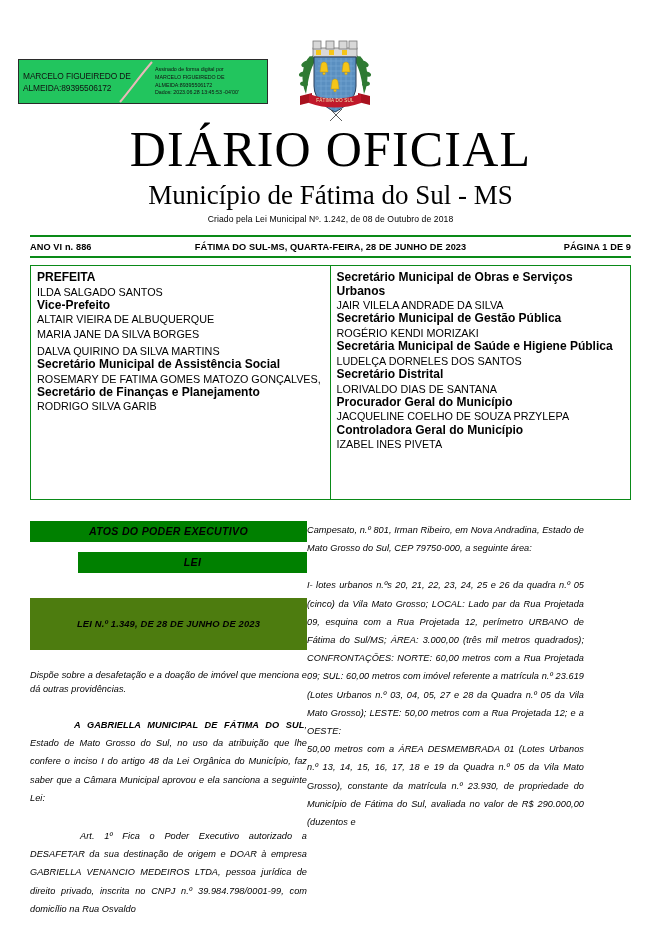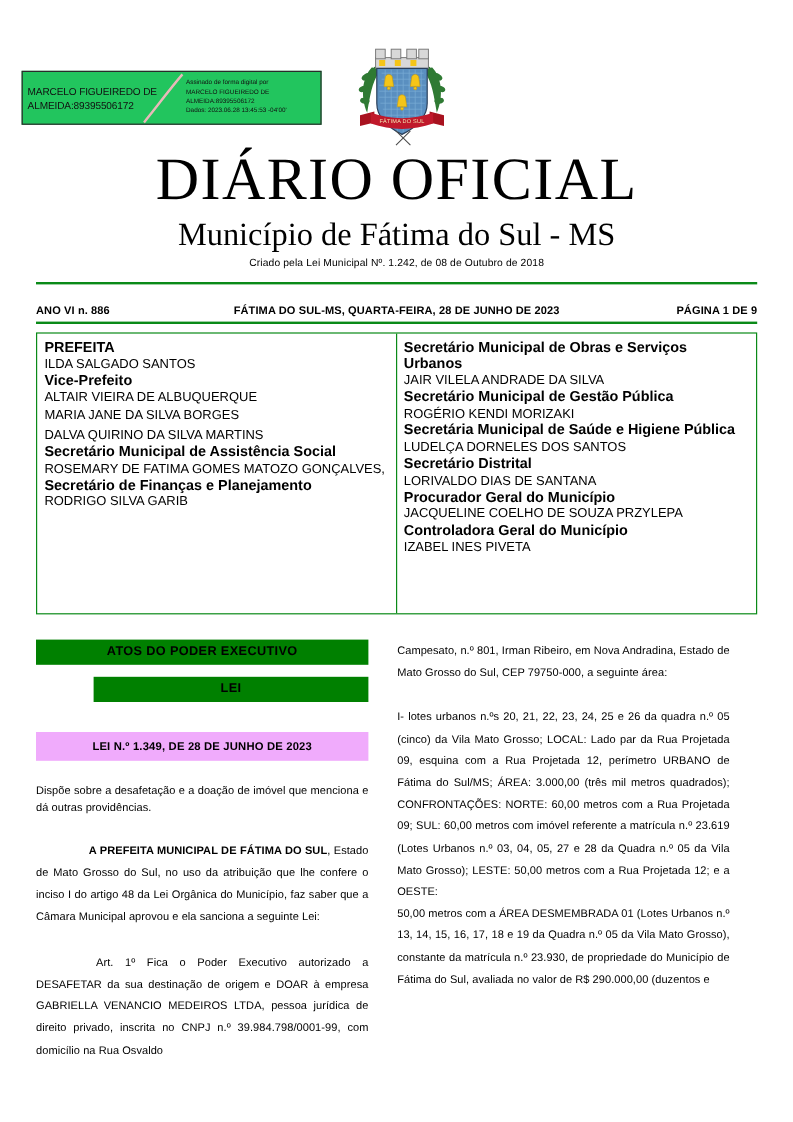--- a/index.html
+++ b/index.html
@@ -112,21 +112,20 @@
   .rule-bot {
     border-top: 2.5px solid #0a8a18;
   }
   .infobar {
     display: flex;
     align-items: center;
     height: 19px;
     font-size: 9.2px;
     font-weight: bold;
     letter-spacing: 0.1px;
-    margin-top: 12px;
   }
   .infobar .ano { width: 150px; text-align: left; }
   .infobar .mid { flex: 1; text-align: center; }
   .infobar .pag { width: 150px; text-align: right; }
 
   
   .officials {
     display: flex;
     border: 1.4px solid #0a8a18;
     margin-top: 7px;
@@ -148,46 +147,46 @@
     font-size: 10.8px;
     line-height: 14.2px;
     font-weight: normal;
   }
   .off-gap { height: 3px; }
 
   
   .columns {
     display: flex;
     margin-top: 21px;
-    gap: 24px;
+    font-style: italic;
   }
   .col {
     width: 277px;
     box-sizing: border-box;
   }
 
   .green-banner {
     background: #008000;
     color: #000;
     text-align: center;
     font-size: 10.6px;
     font-weight: bold;
     letter-spacing: 0.3px;
     padding: 4px 0 4px 0;
     line-height: 13px;
   }
   .green-banner.second { margin-top: 10px; margin-left: 48px; }
 
   .law-title {
-    background: #f0abfc;
+    background: #4d7c0f;
     text-align: center;
     font-size: 9.4px;
     font-weight: bold;
     letter-spacing: 0.15px;
-    padding: 6px 0;
+    padding: 20px 0;
     margin-top: 25px;
     line-height: 12px;
   }
 
   p.body {
     font-size: 9.2px;
     line-height: 18.2px;
     text-align: justify;
     margin: 0;
     letter-spacing: 0.05px;
@@ -343,21 +342,21 @@
 
   <div class="columns">
 
     <div class="col">
       <div class="green-banner">ATOS DO PODER EXECUTIVO</div>
       <div class="green-banner second">LEI</div>
       <div class="law-title">LEI N.º 1.349, DE 28 DE JUNHO DE 2023</div>
 
       <p class="body t-ementa">Dispõe sobre a desafetação e a doação de imóvel que menciona e dá outras providências.</p>
 
-      <p class="body t-indent"><span class="b">A PREFEITA MUNICIPAL DE FÁTIMA DO SUL</span><span>, Estado de Mato Grosso do Sul, no uso da atribuição que lhe confere o inciso I do artigo 48 da Lei Orgânica do Município, faz saber que a Câmara Municipal aprovou e ela sanciona a seguinte Lei:</span></p>
+      <p class="body t-indent"><span class="b">A GABRIELLA MUNICIPAL DE FÁTIMA DO SUL</span><span>, Estado de Mato Grosso do Sul, no uso da atribuição que lhe confere o inciso I do artigo 48 da Lei Orgânica do Município, faz saber que a Câmara Municipal aprovou e ela sanciona a seguinte Lei:</span></p>
 
       <p class="body t-art">Art. 1º Fica o Poder Executivo autorizado a DESAFETAR da sua destinação de origem e DOAR à empresa GABRIELLA VENANCIO MEDEIROS LTDA, pessoa jurídica de direito privado, inscrita no CNPJ n.º 39.984.798/0001-99, com domicílio na Rua Osvaldo</p>
     </div>
 
     <div class="col">
       <p class="body t-plain">Campesato, n.º 801, Irman Ribeiro, em Nova Andradina, Estado de Mato Grosso do Sul, CEP 79750-000, a seguinte área:</p>
       <p class="body t-gap">I- lotes urbanos n.ºs 20, 21, 22, 23, 24, 25 e 26 da quadra n.º 05 (cinco) da Vila Mato Grosso; LOCAL: Lado par da Rua Projetada 09, esquina com a Rua Projetada 12, perímetro URBANO de Fátima do Sul/MS; ÁREA: 3.000,00 (três mil metros quadrados); CONFRONTAÇÕES: NORTE: 60,00 metros com a Rua Projetada 09; SUL: 60,00 metros com imóvel referente a matrícula n.º 23.619 (Lotes Urbanos n.º 03, 04, 05, 27 e 28 da Quadra n.º 05 da Vila Mato Grosso); LESTE: 50,00 metros com a Rua Projetada 12; e a OESTE:</p>
       <p class="body t-plain">50,00 metros com a ÁREA DESMEMBRADA 01 (Lotes Urbanos n.º 13, 14, 15, 16, 17, 18 e 19 da Quadra n.º 05 da Vila Mato Grosso), constante da matrícula n.º 23.930, de propriedade do Município de Fátima do Sul, avaliada no valor de R$ 290.000,00 (duzentos e</p>
     </div>
 

